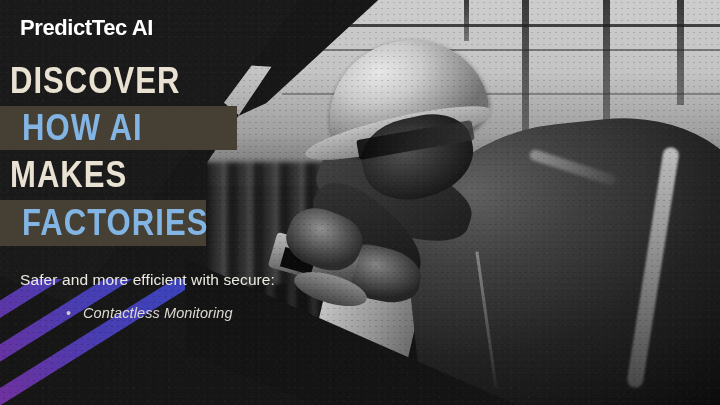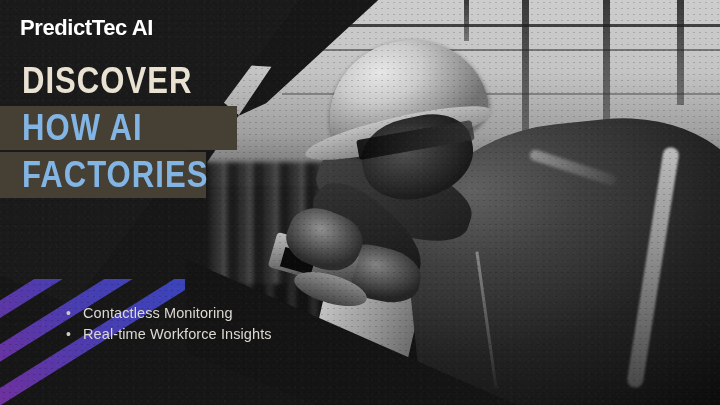--- a/index.html
+++ b/index.html
@@ -314,21 +314,21 @@
     font-family:"Liberation Sans Narrow","Liberation Sans", sans-serif;
     font-weight:bold;
     font-size:37px;
     line-height:46px;
     letter-spacing:1.2px;
     transform:scaleX(.84);
     transform-origin:left center;
     white-space:nowrap;
   }
 
-  .hl-plain { color:#e9e2d3; padding-left:22px; }
+  .hl-plain { color:#e9e2d3; padding-left:10px; }
 
   .hl-hi {
     position:relative;
     padding-left:22px;
   }
   .hl-hi .hl-box {
     position:absolute;
     left:0; top:0; bottom:0;
     background:#463f34;
     z-index:-1;
@@ -347,20 +347,21 @@
     left:20px; top:271px;
     font-size:15.5px;
     font-weight:500;
     color:#ece9e2;
     letter-spacing:.1px;
   }
   .bullets {
     position:absolute;
     left:66px; top:303px;
     list-style:none;
+    font-style:italic;
   }
   .bullets li {
     font-size:14.5px;
     color:#ddd9d2;
     line-height:21px;
     letter-spacing:.1px;
     position:relative;
     padding-left:17px;
   }
   .bullets li::before {
@@ -433,28 +434,31 @@
 
       <div class="hl-row r1">
         <span class="hl-plain"><span class="hl-inner">DISCOVER</span></span>
       </div>
 
       <div class="hl-row r2 hl-hi">
         <span class="hl-box"></span>
         <span class="hl-inner">HOW AI</span>
       </div>
 
+      <div class="hl-row r3">
+        <span class="hl-plain"><span class="hl-inner">MAKES</span></span>
+      </div>
 
       <div class="hl-row r4 hl-hi">
         <span class="hl-box"></span>
         <span class="hl-inner">FACTORIES</span>
       </div>
 
     </div>
 
+    <div class="subhead">Safer and more efficient with secure:</div>
 
     <ul class="bullets">
       <li>Contactless Monitoring</li>
-      <li>Real-time Workforce Insights</li>
     </ul>
 
   </div>
 </div>
 
 </body></html>

